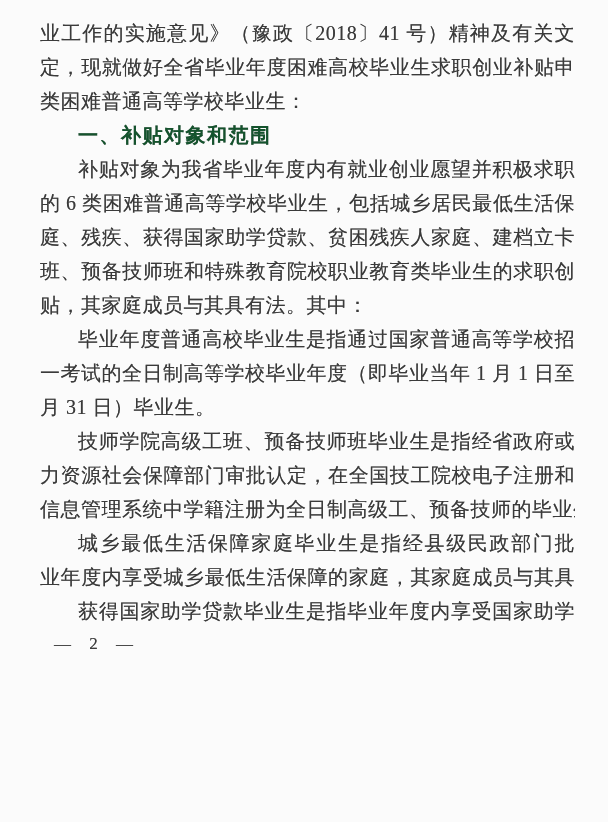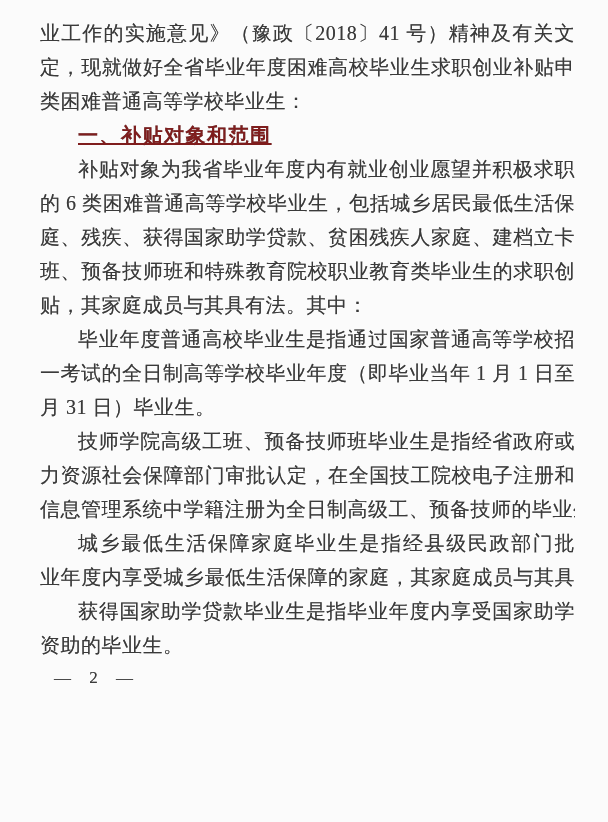--- a/index.html
+++ b/index.html
@@ -30,23 +30,22 @@
   }
   .full {
     text-align: justify;
     text-align-last: justify;
     white-space: normal;
   }
   .indent { padding-left: 38px; }
   .heading {
     font-weight: bold;
     font-family: "Liberation Sans", "DejaVu Sans", sans-serif;
-    color: #7f1d1d;
+    color: #14532d;
     letter-spacing: 1.5px;
-    text-decoration: underline;
   }
   .page-number {
     margin-top: 4px;
     padding-left: 14px;
     height: 24px;
     line-height: 24px;
     font-size: 17px;
     letter-spacing: 1px;
     word-spacing: 12px;
     color: #3c3c3c;
@@ -77,18 +76,17 @@
 
     <div class="line full indent">技师学院高级工班、预备技师班毕业生是指经省政府或省人</div>
     <div class="line full">力资源社会保障部门审批认定，在全国技工院校电子注册和统计</div>
     <div class="line">信息管理系统中学籍注册为全日制高级工、预备技师的毕业生。</div>
 
     <div class="line full indent">城乡最低生活保障家庭毕业生是指经县级民政部门批准，毕</div>
     <div class="line full">业年度内享受城乡最低生活保障的家庭，其家庭成员与其具有法</div>
 
 
     <div class="line full indent">获得国家助学贷款毕业生是指毕业年度内享受国家助学贷款</div>
-    <div class="line">资助的毕业生。</div>
 
   </div>
 
   <div class="page-number">— 2 —</div>
 </div>
 
 </body></html>

